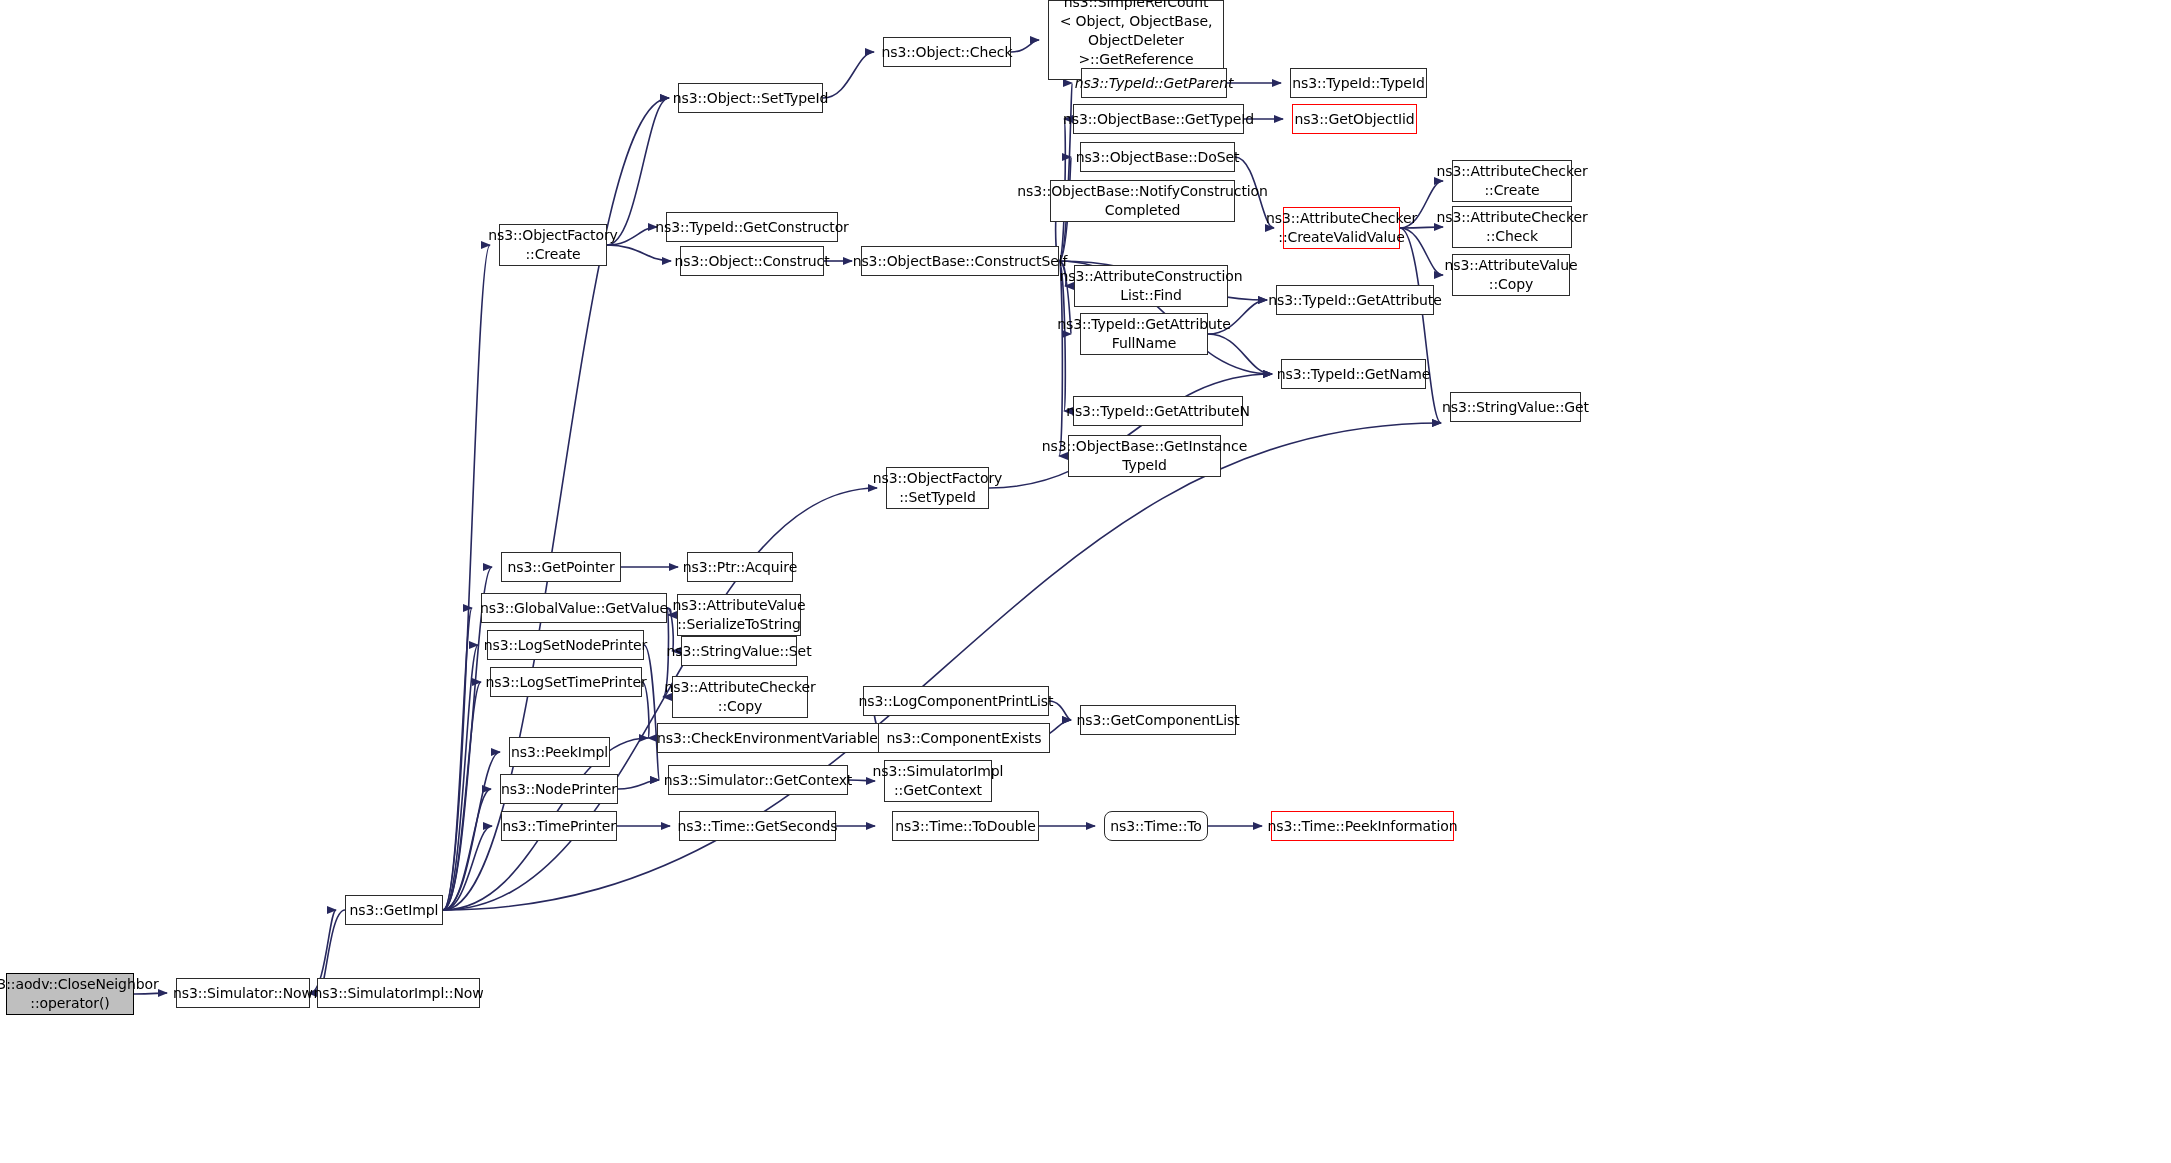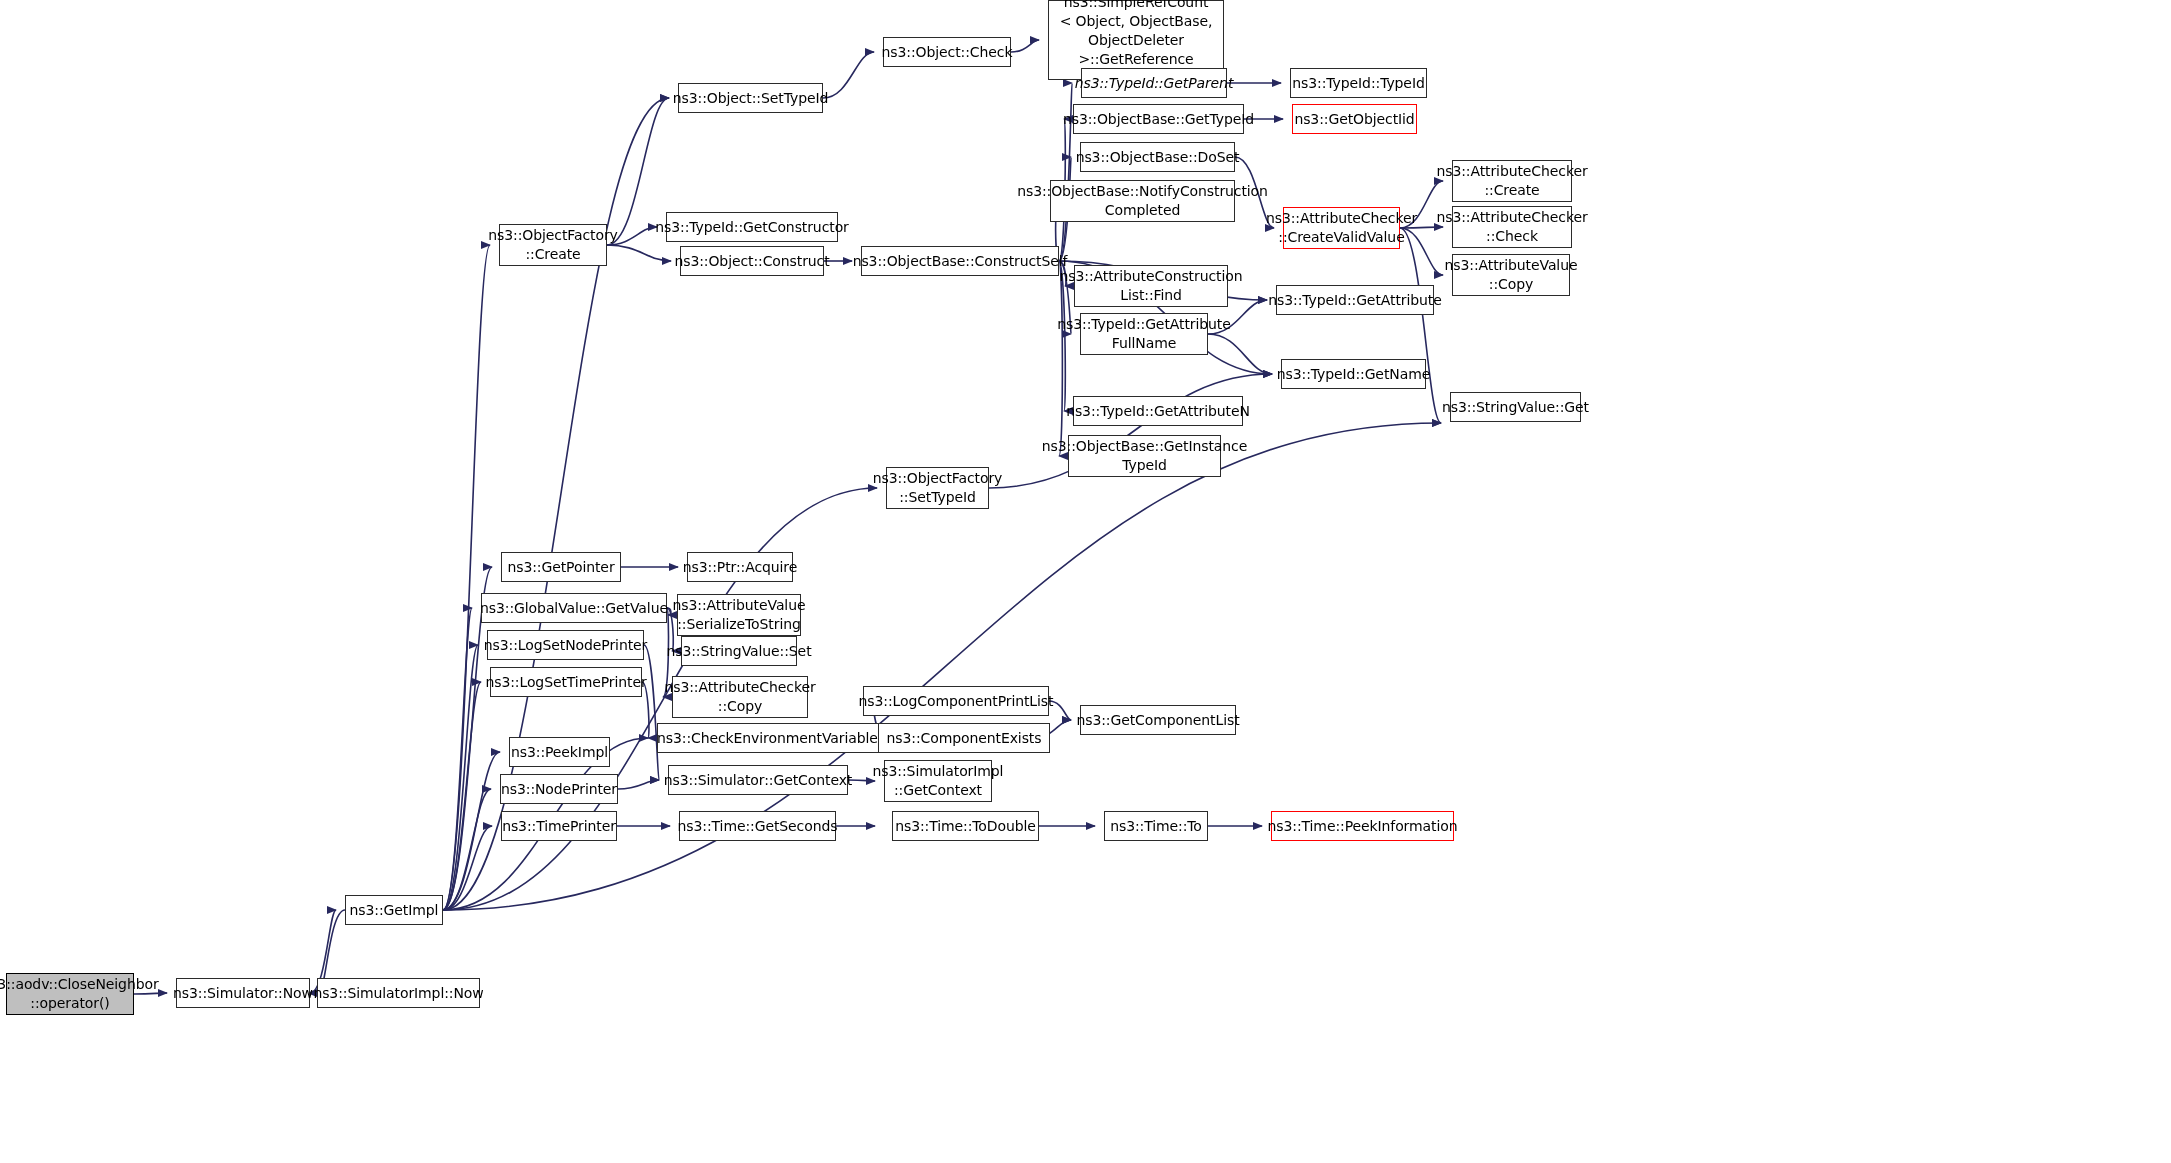--- a/index.html
+++ b/index.html
@@ -135,21 +135,21 @@
       <div class="node" style="left: 500px; top: 774px; width: 118px; height: 30px;">ns3::NodePrinter</div>
       <div class="node" style="left: 501px; top: 811px; width: 116px; height: 30px;">ns3::TimePrinter</div>
       <div class="node" style="left: 863px; top: 686px; width: 186px; height: 30px;">ns3::LogComponentPrintList</div>
       <div class="node" style="left: 878px; top: 723px; width: 172px; height: 30px;">ns3::ComponentExists</div>
       <div class="node" style="left: 1080px; top: 705px; width: 156px; height: 30px;">ns3::GetComponentList</div>
       <div class="node" style="left: 668px; top: 765px; width: 180px; height: 30px; text-align: center;">ns3::Simulator::GetContext</div>
       <div class="node" style="left: 884px; top: 760px; width: 108px; height: 42px;">ns3::SimulatorImpl
 ::GetContext</div>
       <div class="node" style="left: 679px; top: 811px; width: 157px; height: 30px;">ns3::Time::GetSeconds</div>
       <div class="node" style="left: 884px; top: 811px; width: 147px; height: 30px; margin-left: 8px;">ns3::Time::ToDouble</div>
-      <div class="node" style="left: 1104px; top: 811px; width: 104px; height: 30px;">ns3::Time::To</div>
+      <div class="node" style="left: 1104px; top: 811px; width: 104px; height: 30px; border-radius: 8px;">ns3::Time::To</div>
       <div class="node err" style="left: 1271px; top: 811px; width: 183px; height: 30px;">ns3::Time::PeekInformation</div>
       <div class="node" style="left: 499px; top: 224px; width: 108px; height: 42px;">ns3::ObjectFactory
 ::Create</div>
       <div class="node" style="left: 886px; top: 467px; width: 103px; height: 42px;">ns3::ObjectFactory
 ::SetTypeId</div>
       <div class="node" style="left: 678px; top: 83px; width: 145px; height: 30px;">ns3::Object::SetTypeId</div>
       <div class="node" style="left: 883px; top: 37px; width: 128px; height: 30px;">ns3::Object::Check</div>
       <div class="node" style="left: 1048px; top: 0px; width: 176px; height: 80px;">ns3::SimpleRefCount
 &lt; Object, ObjectBase,
 ObjectDeleter &gt;::GetReference

